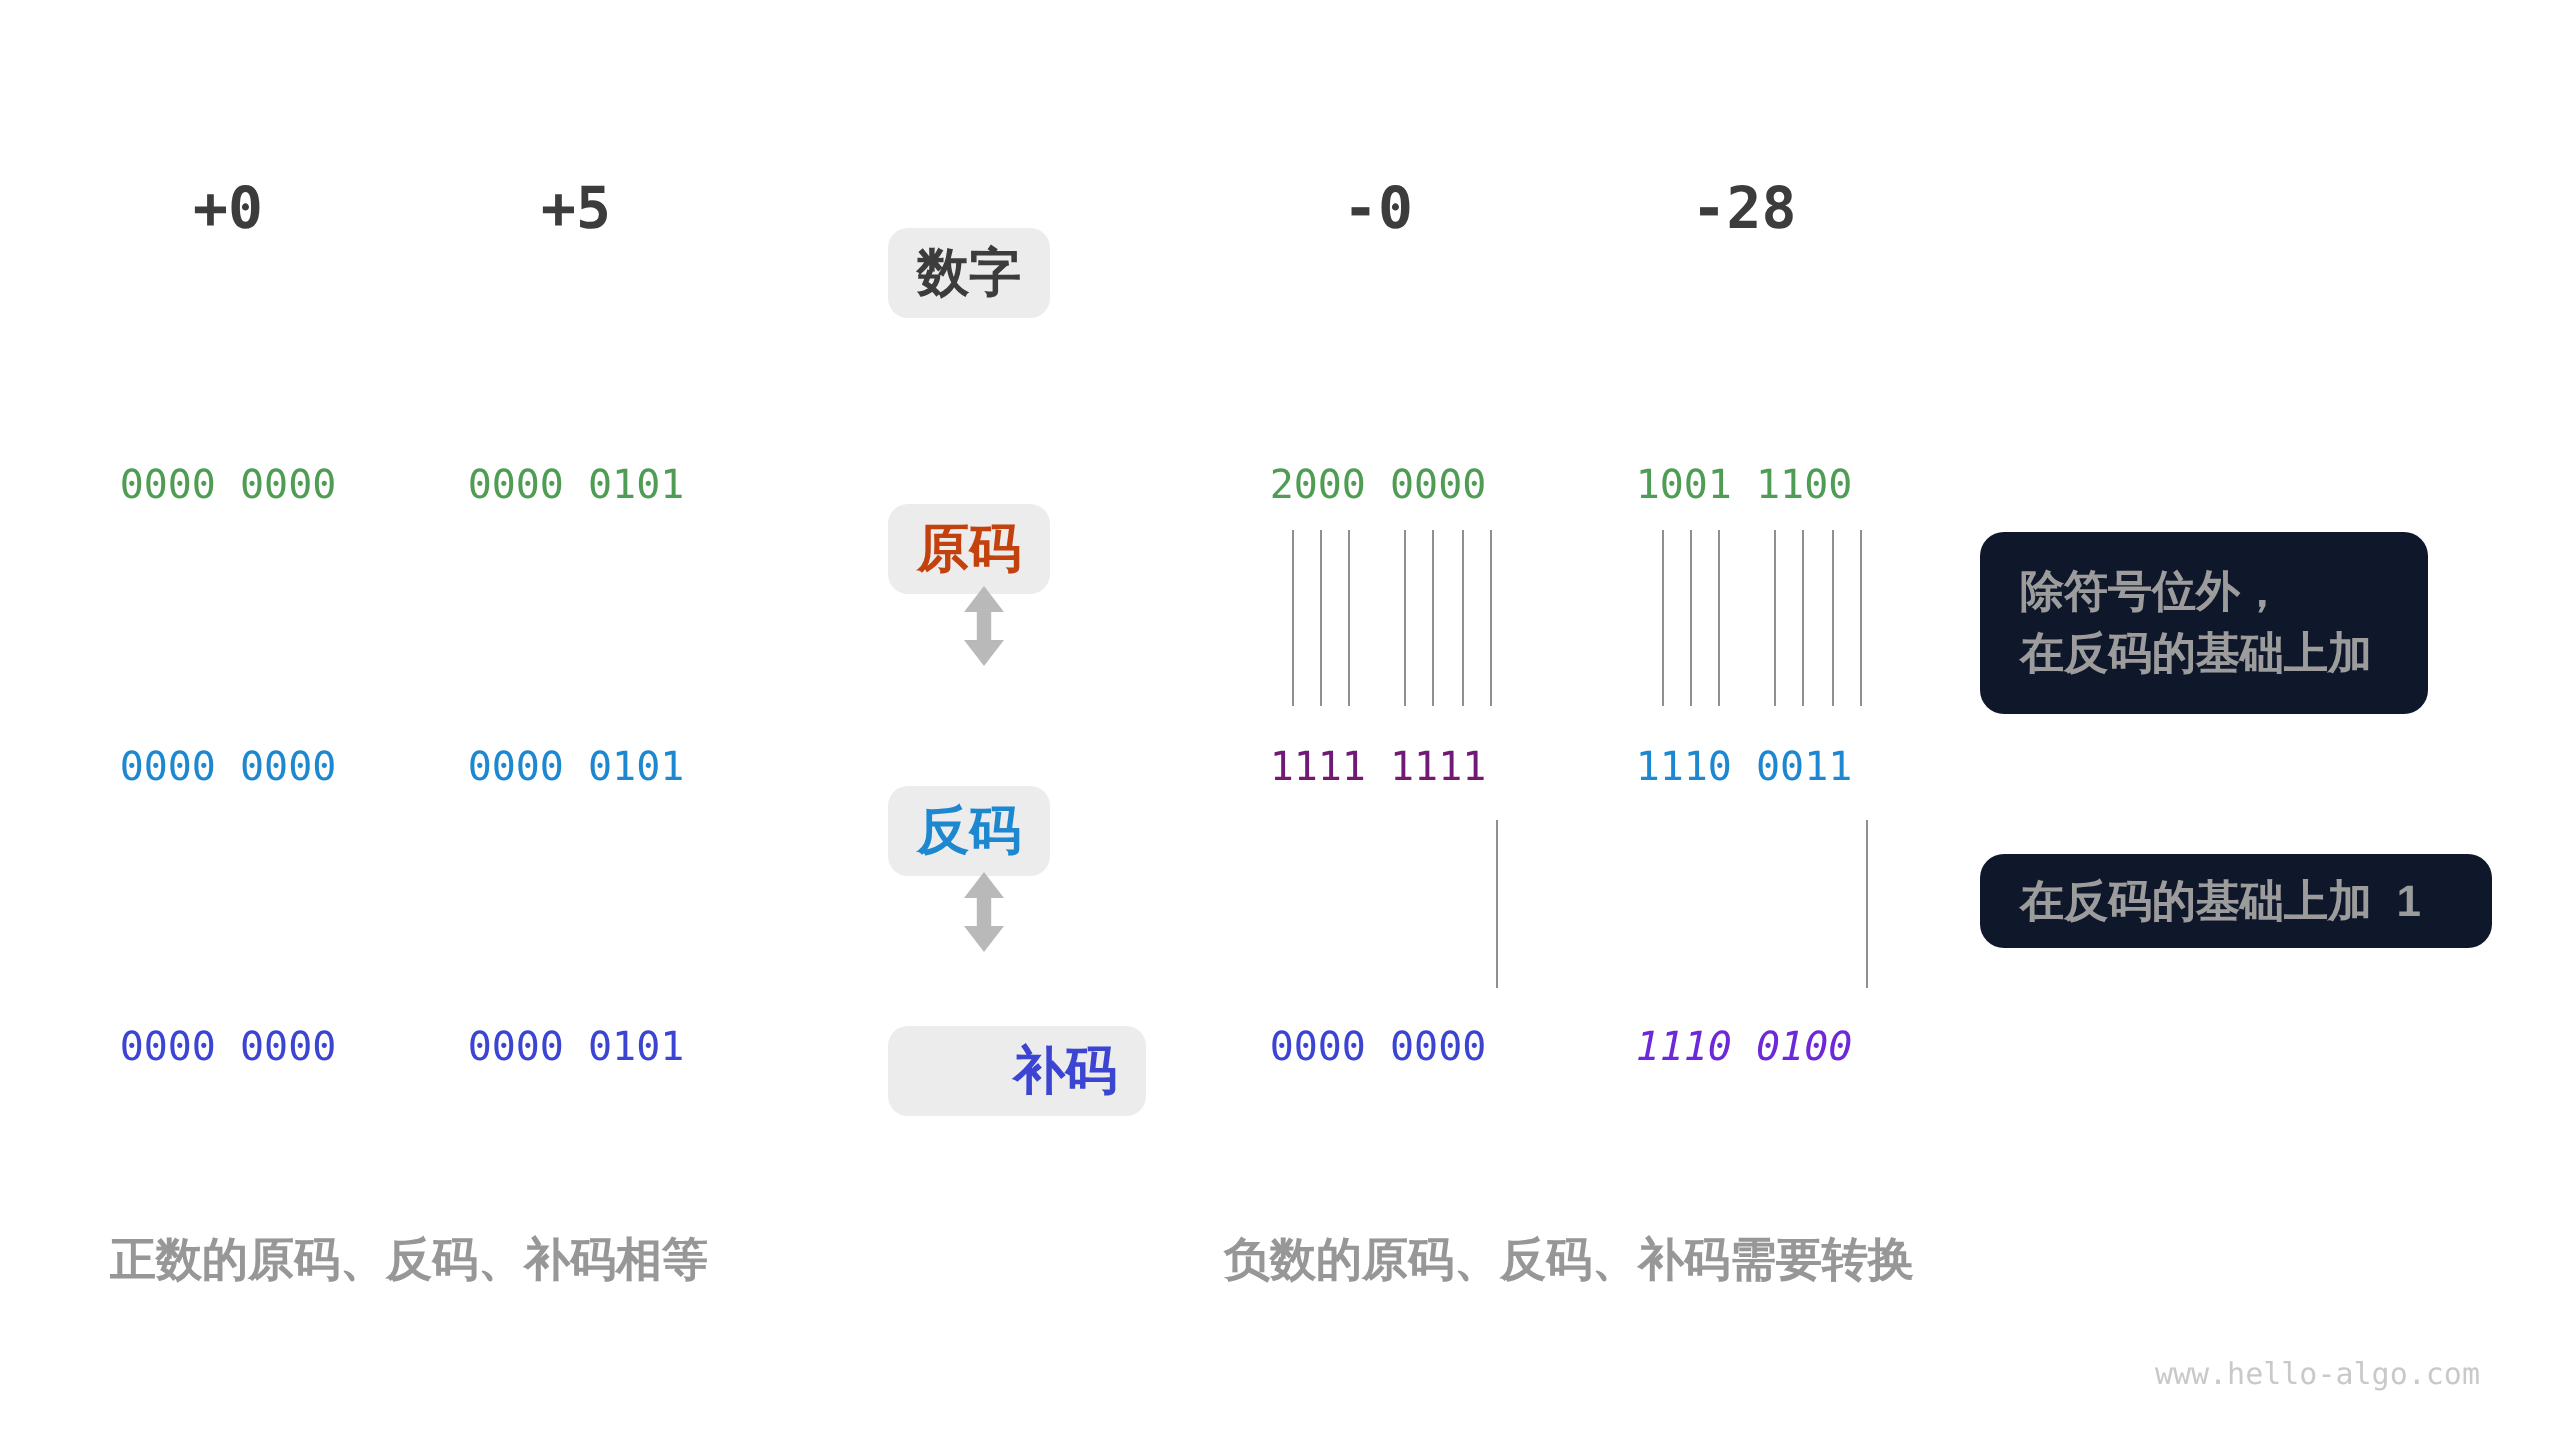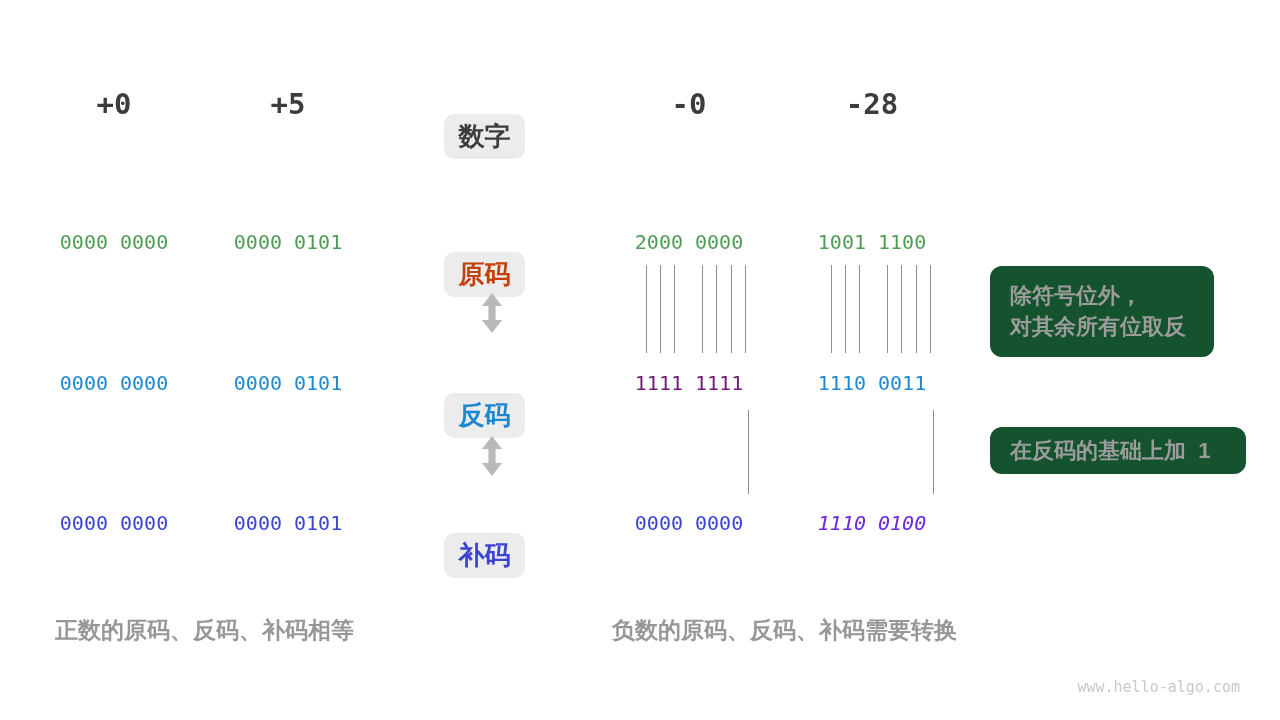--- a/index.html
+++ b/index.html
@@ -30,21 +30,21 @@
   .vline{
     position:absolute;width:1px;background:#8f8f8f;
   }
   .vgroupA{top:265px;height:88px;}
   .vgroupB{top:410px;height:84px;}
   
   .arrow{position:absolute;left:481px;width:22px;height:40px;}
   
   .note{
     position:absolute;left:990px;box-sizing:border-box;
-    background:#14532d;border-radius:12px;color:#9c9c9c;
+    background:#0f172a;border-radius:12px;color:#9c9c9c;
     font-weight:bold;font-size:22px;
   }
   .note1{top:266px;width:224px;height:91px;padding:14px 0 0 20px;line-height:31px;}
   .note2{top:427px;width:256px;height:47px;line-height:47px;padding:0 16px 0 20px;white-space:pre;}
   
   .caption{
     position:absolute;top:630px;transform:translateY(-50%);
     font-weight:bold;font-size:23px;color:#979797;white-space:pre;
   }
   
@@ -101,27 +101,27 @@
   <div class="vline vgroupB" style="left:933px"></div>
 
   <svg class="arrow" style="top:436px" viewBox="0 0 22 40">
     <polygon points="11,0 1,13 21,13" fill="#b9b9b9"></polygon>
     <rect x="7.4" y="11" width="7.2" height="18" fill="#b9b9b9"></rect>
     <polygon points="11,40 1,27 21,27" fill="#b9b9b9"></polygon>
   </svg>
 
   <div class="bin" style="left: 114px; top: 523px; color: rgb(59, 69, 209);">0000 0000</div>
   <div class="bin" style="left: 288px; top: 523px; color: rgb(59, 69, 209);">0000 0101</div>
-  <div class="tag" style="top: 501px; color: rgb(59, 69, 209);">补码</div>
+  <div class="tag" style="top: 481px; color: rgb(59, 69, 209); padding-left: 48px;">补码</div>
   <div class="bin" style="left: 689px; top: 523px; color: rgb(59, 69, 209);">0000 0000</div>
   <div class="bin" style="left: 872px; top: 523px; color: #6d28d9; font-style: italic;">1110 0100</div>
 
   <div class="note note1">
     <div>除符号位外，</div>
-    <div>对其余所有位取反</div>
+    <div>在反码的基础上加</div>
   </div>
   <div class="note note2">在反码的基础上加  1</div>
 
   <div class="caption" style="left:55px">正数的原码、反码、补码相等</div>
   <div class="caption" style="left:612px">负数的原码、反码、补码需要转换</div>
 
   <div class="watermark">www.hello-algo.com</div>
 
 </div>
 

